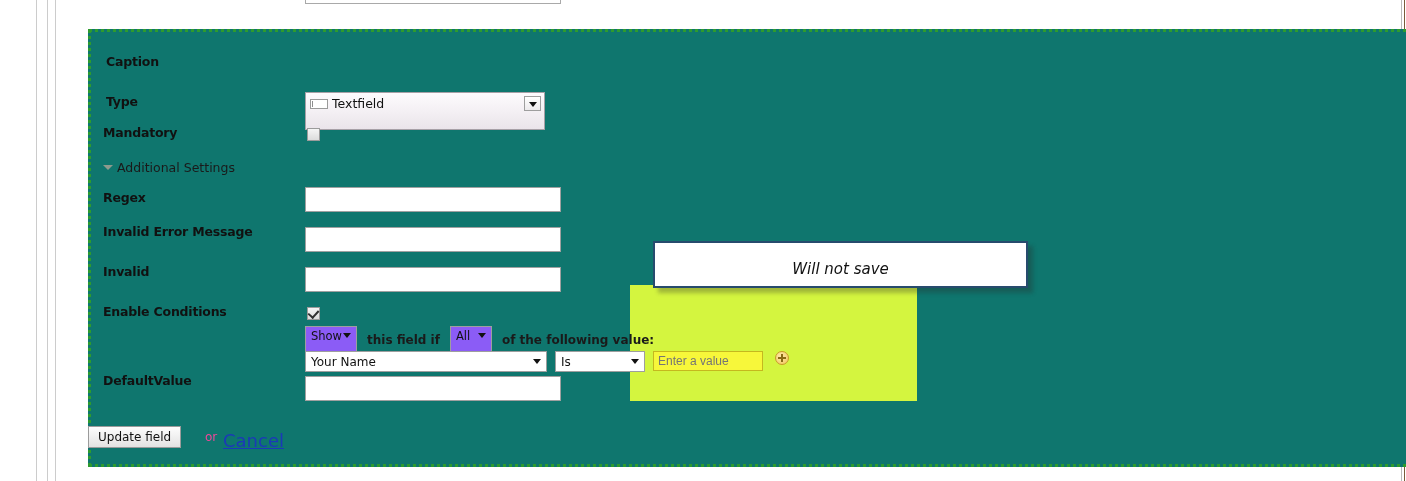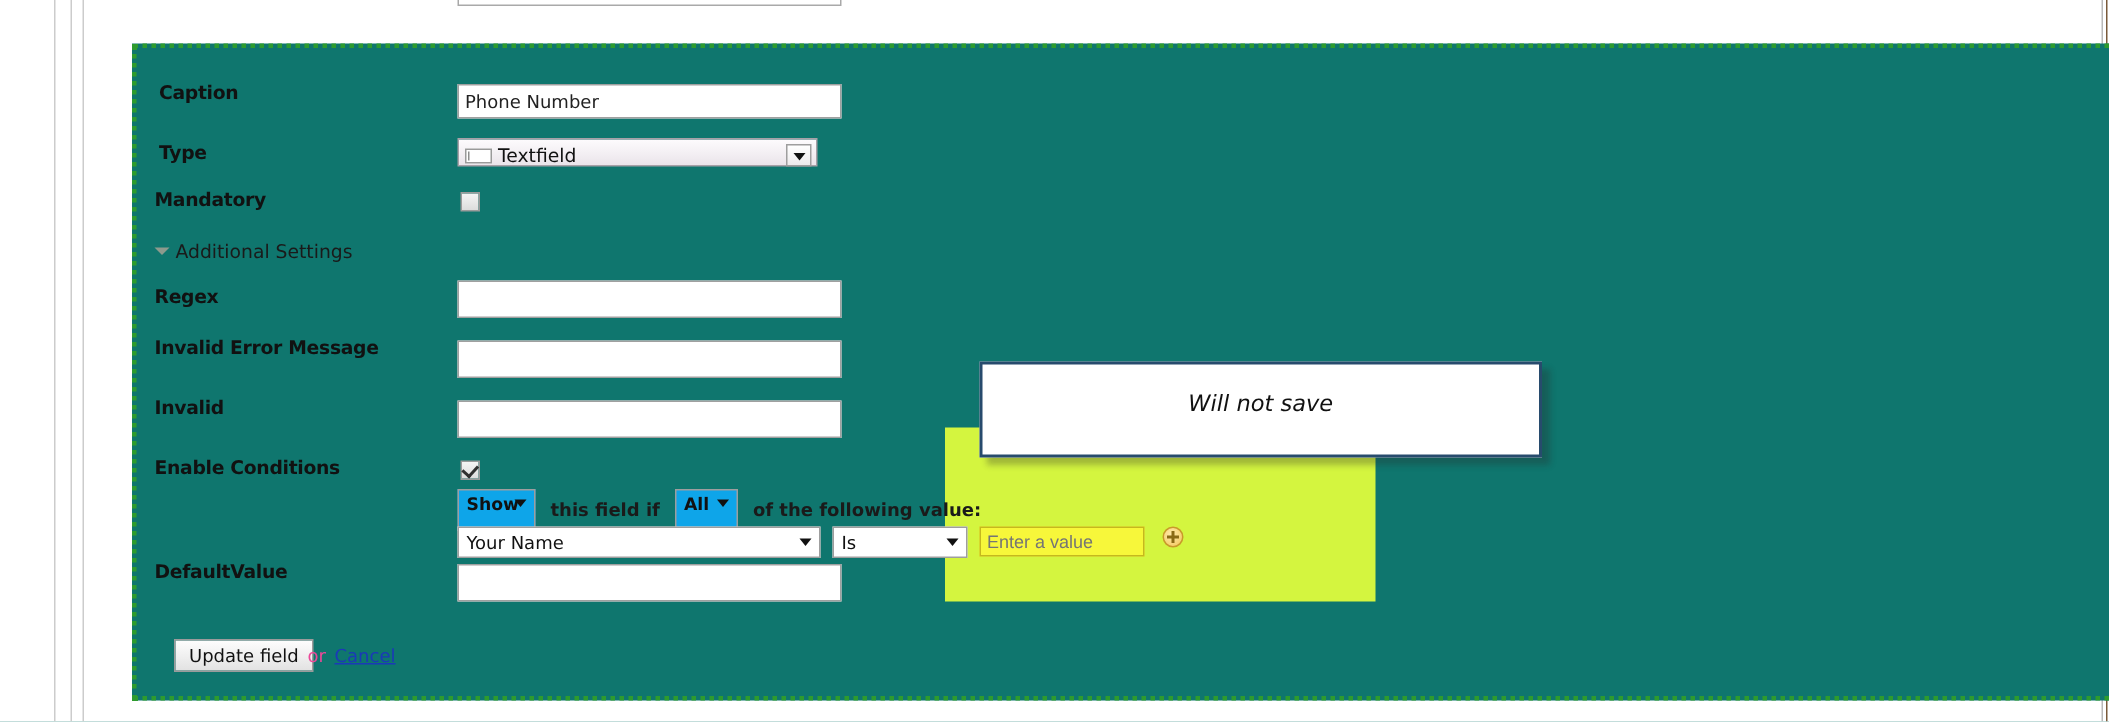--- a/index.html
+++ b/index.html
@@ -76,21 +76,21 @@
     padding: 2px 4px;
     outline: none;
   }
 
   
   .typeselect {
     position: absolute;
     left: 305px;
     top: 92px;
     width: 240px;
-    height: 19px;
+    height: 38px;
     background: linear-gradient(to bottom, #fdfbfd 0%, #f3eff3 55%, #eae4ea 100%);
     border: 1px solid #a7a0a7;
     box-sizing: border-box;
   }
   .typeselect .tval {
     position: absolute;
     left: 26px;
     top: 3px;
     font-size: 12.5px;
     color: #111;
@@ -185,27 +185,26 @@
     left: 305px;
     top: 326px;
     height: 20px;
     white-space: nowrap;
     font-size: 12.5px;
   }
   .mini-select {
     display: inline-block;
     position: relative;
     height: 28px;
-    background: #0ea5e9;
+    background: #8b5cf6;
     border: 1px solid #9e9e9e;
     box-sizing: border-box;
     vertical-align: middle;
     font-size: 11.5px;
     color: #111;
-    font-weight: bold;
   }
   .mini-select .mv {
     position: absolute;
     left: 5px;
     top: 2px;
     white-space: nowrap;
   }
   .mini-select .ma {
     position: absolute;
     right: 5px;
@@ -296,42 +295,42 @@
     height: 116px;
     background: #d4f53f;
   }
 
   
   .callout {
     position: absolute;
     left: 653px;
     top: 241px;
     width: 375px;
-    height: 64px;
+    height: 47px;
     background: #ffffff;
     border: 2px solid #274b6d;
     box-sizing: border-box;
     box-shadow: 5px 5px 4px rgba(40,40,40,0.30);
   }
   .callout .ctext {
     position: absolute;
     left: 0;
     right: 0;
     top: 17px;
     text-align: center;
     font-family: "DejaVu Sans", "Liberation Sans", sans-serif;
     font-style: italic;
     font-size: 15px;
     color: #111111;
   }
 
   
   .btn {
     position: absolute;
-    left: 116px;
+    left: 88px;
     top: 426px;
     padding: 3px 9px;
     background: linear-gradient(to bottom,#fdfdfd 0%, #f0f0f0 50%, #e2e2e2 100%);
     border: 1px solid #9b9b9b;
     box-sizing: border-box;
     font-family: "DejaVu Sans", "Liberation Sans", sans-serif;
     font-size: 12px;
     color: #111111;
     cursor: pointer;
     text-align: right;
@@ -340,41 +339,40 @@
     position: absolute;
     left: 192px;
     top: 430px;
     font-size: 12px;
     color: #ec4899;
   }
   .cancel-link {
     position: absolute;
     left: 203px;
     top: 430px;
-    font-size: 12px;
+    font-size: 18px;
     color: #1b39b8;
     text-decoration: underline;
     cursor: pointer;
   }
 </style>
 </head>
 <body>
 
 <div class="vrule r1"></div>
 <div class="vrule r2"></div>
 <div class="vrule r3"></div>
 <div class="vrule right-edge"></div>
 <div class="vrule right-edge2"></div>
 
 <input class="top-partial-input" type="text" value="" style="">
 
 <div class="panel">
 
   <div class="label" style="left:15px; top:22px;">Caption</div>
-  <input class="txtinput" style="left: 214px; top: 24px; width: 256px; height: 23px;" type="text" value="Phone Number">
 
   <div class="label" style="left:15px; top:62px;">Type</div>
 </div>
 
 <div class="typeselect">
   <span class="tf-icon"></span>
   <span class="tval">Textfield</span>
   <span class="sel-arrowbox">
     <span class="caret"></span>
   </span>

